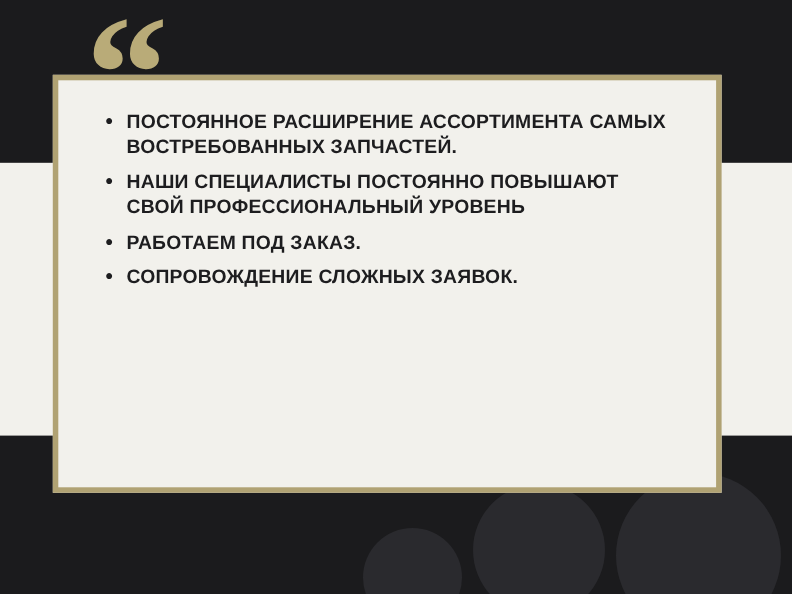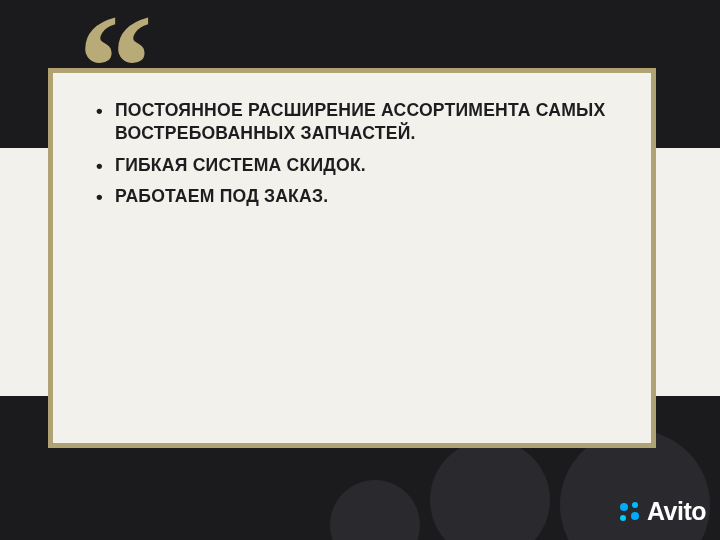--- a/index.html
+++ b/index.html
@@ -139,29 +139,21 @@
   <div class="circle circle-c"></div>
   <div class="circle circle-a"></div>
   <div class="circle circle-b"></div>
 
   <div class="quote-mark">“</div>
 
   <div class="card">
     <div class="card-inner">
       <ul class="points">
         <li>ПОСТОЯННОЕ РАСШИРЕНИЕ АССОРТИМЕНТА САМЫХ ВОСТРЕБОВАННЫХ ЗАПЧАСТЕЙ.</li>
-        <li>ГИБКАЯ СИСТЕМА СКИДОК.</li>
+        <li>НАШИ СПЕЦИАЛИСТЫ ПОСТОЯННО ПОВЫШАЮТ СВОЙ ПРОФЕССИОНАЛЬНЫЙ УРОВЕНЬ</li>
         <li>РАБОТАЕМ ПОД ЗАКАЗ.</li>
+        <li>СОПРОВОЖДЕНИЕ СЛОЖНЫХ ЗАЯВОК.</li>
       </ul>
     </div>
   </div>
 
-  <div class="watermark">
-    <span class="wm-dots">
-      <i></i>
-        <i></i>
-        <i></i>
-        <i></i>
-    </span>
-    <span class="wm-text">Avito</span>
-  </div>
 
 </div>
 
 </body></html>

